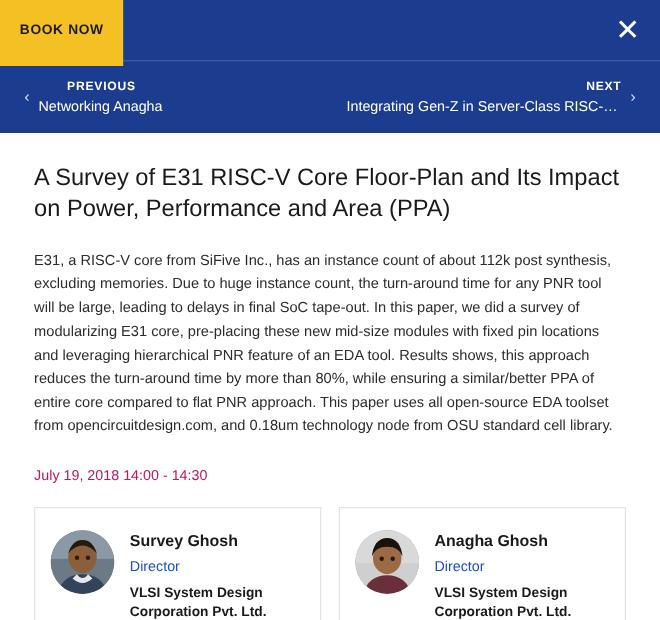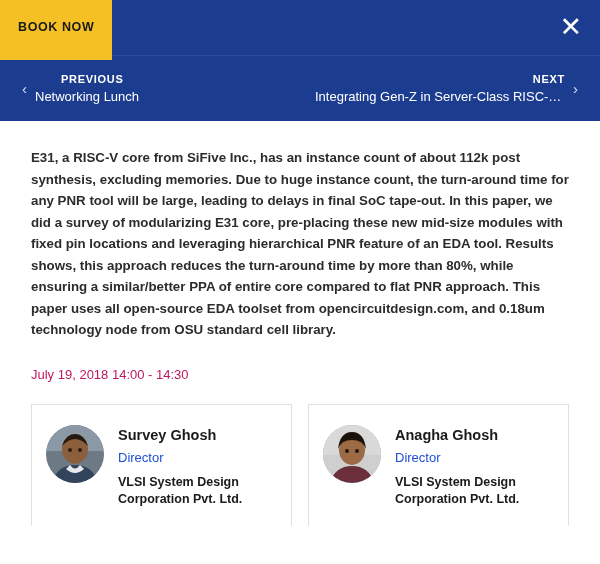--- a/index.html
+++ b/index.html
@@ -109,21 +109,20 @@
     font-weight: normal;
     color: #1a1a1a;
     margin: 0 0 22px 0;
   }
   .abstract {
     font-size: 13.3px;
     line-height: 1.62;
     color: #2c2c2c;
     margin: 0 0 26px 0;
     text-align: left;
-    font-weight: bold;
   }
   .datetime {
     font-size: 13px;
     color: #be185d;
     margin: 0 0 22px 0;
   }
 
   
   .speakers {
     display: flex;
@@ -175,33 +174,34 @@
 <div class="topbar">
   <button class="book-now">BOOK NOW</button>
   <button class="close-btn">✕</button>
 </div>
 
 <div class="navbar">
   <div class="nav-side left">
     <span class="nav-arrow">‹</span>
     <div class="nav-text">
       <div class="nav-label">PREVIOUS</div>
-      <div class="nav-title">Networking Lunch</div>
+      <div class="nav-title">Networking Anagha</div>
     </div>
   </div>
   <div class="nav-side right">
     <div class="nav-text">
       <div class="nav-label">NEXT</div>
       <div class="nav-title">Integrating Gen-Z in Server-Class RISC-V ...</div>
     </div>
     <span class="nav-arrow">›</span>
   </div>
 </div>
 
 <div class="content">
+  <h1 class="title">A Survey of E31 RISC-V Core Floor-Plan and Its Impact on Power, Performance and Area (PPA)</h1>
   <p class="abstract">E31, a RISC-V core from SiFive Inc., has an instance count of about 112k post synthesis, excluding memories. Due to huge instance count, the turn-around time for any PNR tool will be large, leading to delays in final SoC tape-out. In this paper, we did a survey of modularizing E31 core, pre-placing these new mid-size modules with fixed pin locations and leveraging hierarchical PNR feature of an EDA tool. Results shows, this approach reduces the turn-around time by more than 80%, while ensuring a similar/better PPA of entire core compared to flat PNR approach. This paper uses all open-source EDA toolset from opencircuitdesign.com, and 0.18um  technology node from OSU standard cell library.</p>
   <div class="datetime">July 19, 2018 14:00 - 14:30</div>
 
   <div class="speakers">
     <div class="speaker-card">
       <div class="avatar">
         <svg width="58" height="58" viewBox="0 0 58 58" aria-hidden="true">
           <defs>
               <clipPath id="c1">
                 <circle cx="29" cy="29" r="29"></circle>

